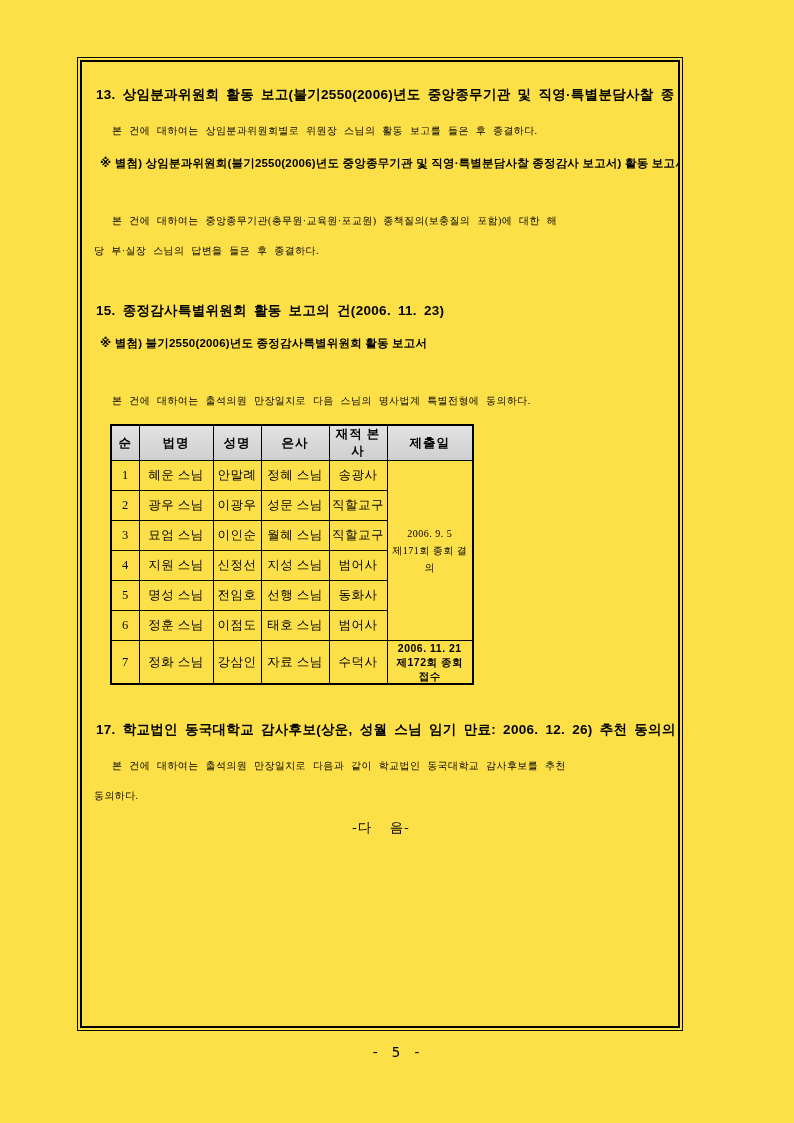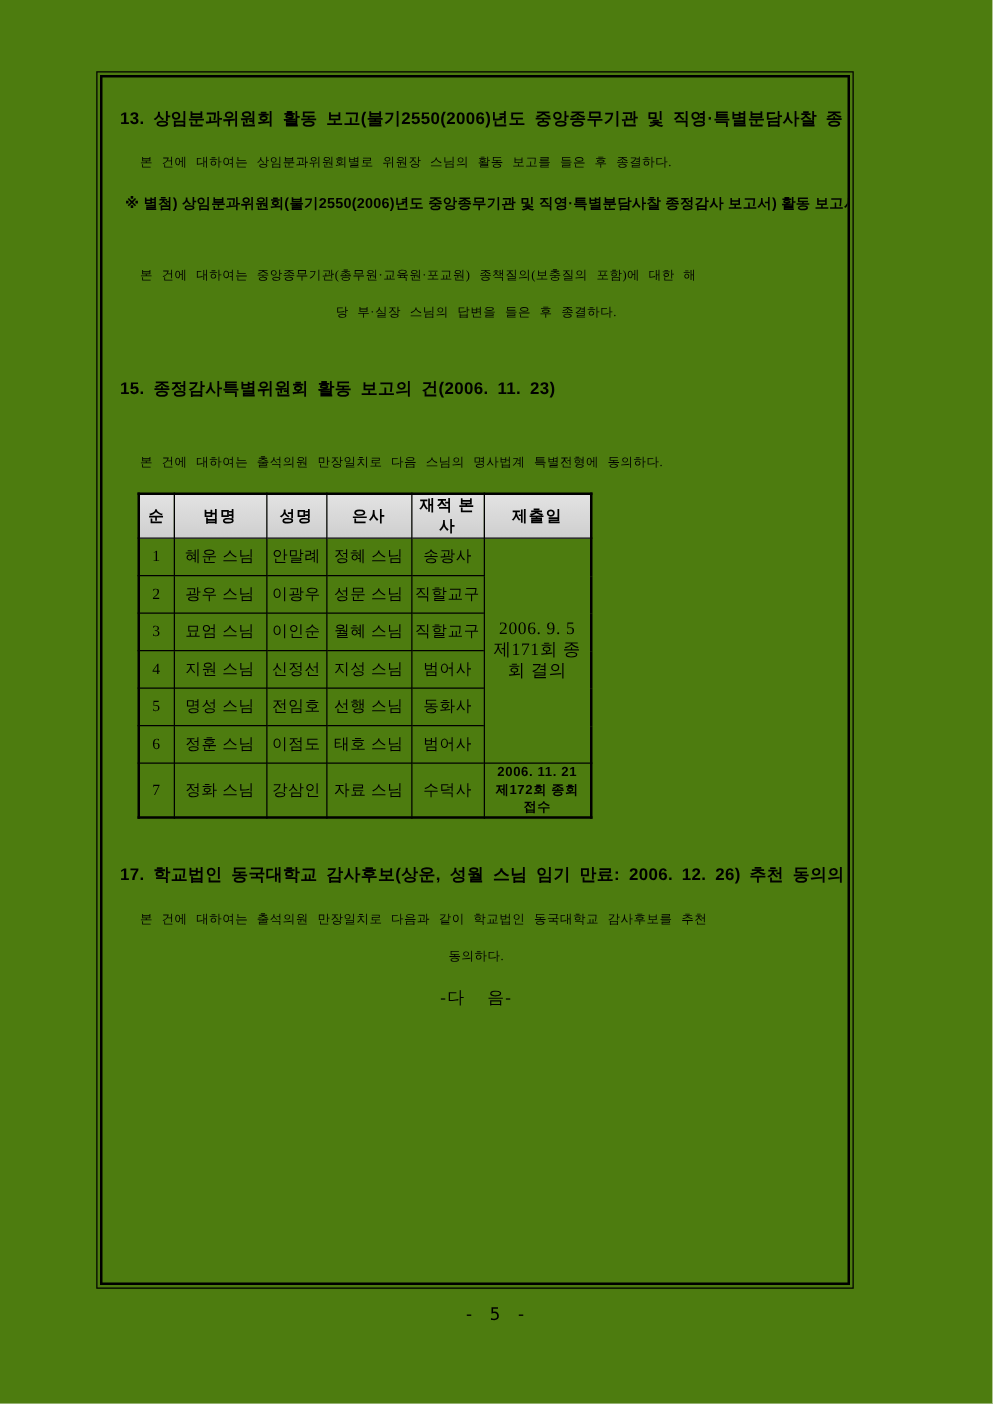--- a/index.html
+++ b/index.html
@@ -1,19 +1,19 @@
 <!DOCTYPE html>
 <html><head>
 <meta charset="utf-8">
 <style>
   html,body{margin:0;padding:0;background:#fff;}
   .page{
     position:relative;
     width:794px;height:1123px;
-    background:#4d7c0f;color:#000;
+    background:#fde047;color:#000;
     font-family:"Liberation Serif","DejaVu Serif",serif;
     overflow:hidden;
   }
   .frame-outer{
     position:absolute;left:77px;top:57px;
     width:606px;height:974px;
     border:1px solid #000;
     padding:2px;box-sizing:border-box;
   }
   .frame-inner{
@@ -29,21 +29,21 @@
     font-weight:bold;font-size:13.5px;line-height:30px;
     word-spacing:3px;white-space:nowrap;letter-spacing:.3px;
   }
   .t-first{padding-left:2px;}
   .t-cont{padding-left:24px;}
   .body{
     font-size:10px;line-height:30px;word-spacing:4px;
     white-space:nowrap;letter-spacing:.4px;
   }
   .b-first{padding-left:18px;margin-top:6px;}
-  .b-cont{padding-left:0;text-align:center;}
+  .b-cont{padding-left:0;}
   .note{
     font-family:"Liberation Sans","DejaVu Sans",sans-serif;
     font-weight:bold;font-size:11.5px;line-height:26px;
     padding-left:6px;margin-top:4px;white-space:nowrap;letter-spacing:.2px;
   }
   .agenda-table{
     border-collapse:collapse;table-layout:fixed;
     margin:8px 0 0 16px;
     border:2px solid #000;
     font-size:12.5px;text-align:center;
@@ -53,21 +53,21 @@
     background:linear-gradient(#e2e2e2,#cfcfcf);
     font-weight:bold;height:26px;
     border:1px solid #000;padding:0 2px;
     font-size:12.5px;letter-spacing:1px;
   }
   .agenda-table td{
     height:29px;border:1px solid #000;padding:0 2px;
     letter-spacing:.5px;
   }
   .agenda-table tr.row7 td{height:34px;}
-  .submit-cell{font-size:14px;line-height:17px;letter-spacing:0;}
+  .submit-cell{font-size:10px;line-height:17px;letter-spacing:0;}
   .submit-cell-7{
     font-size:10.5px;font-weight:bold;line-height:14px;letter-spacing:0;
     font-family:"Liberation Sans","DejaVu Sans",sans-serif;
   }
   .continuation{
     text-align:center;font-size:13.5px;line-height:30px;
     margin-top:2px;white-space:pre;letter-spacing:1px;
   }
   .page-number{
     position:absolute;left:0;right:0;top:1044px;
@@ -88,20 +88,21 @@
         <div class="note">※ 별첨) 상임분과위원회(불기2550(2006)년도 중앙종무기관 및 직영·특별분담사찰 종정감사 보고서) 활동 보고서</div>
       </section>
 
       <section class="item">
         <div class="body b-first">본 건에 대하여는 중앙종무기관(총무원·교육원·포교원) 종책질의(보충질의 포함)에 대한 해</div>
         <div class="body b-cont">당 부·실장 스님의 답변을 들은 후 종결하다.</div>
       </section>
 
       <section class="item">
         <div class="title t-first">15. 종정감사특별위원회 활동 보고의 건(2006. 11. 23)</div>
+        <div class="note">※ 별첨) 불기2550(2006)년도 종정감사특별위원회 활동 보고서</div>
       </section>
 
       <section class="item">
         <div class="body b-first">본 건에 대하여는 출석의원 만장일치로 다음 스님의 명사법계 특별전형에 동의하다.</div>
 
         <table class="agenda-table">
           <colgroup>
             <col style="width:28px">
               <col style="width:74px">
               <col style="width:48px">

